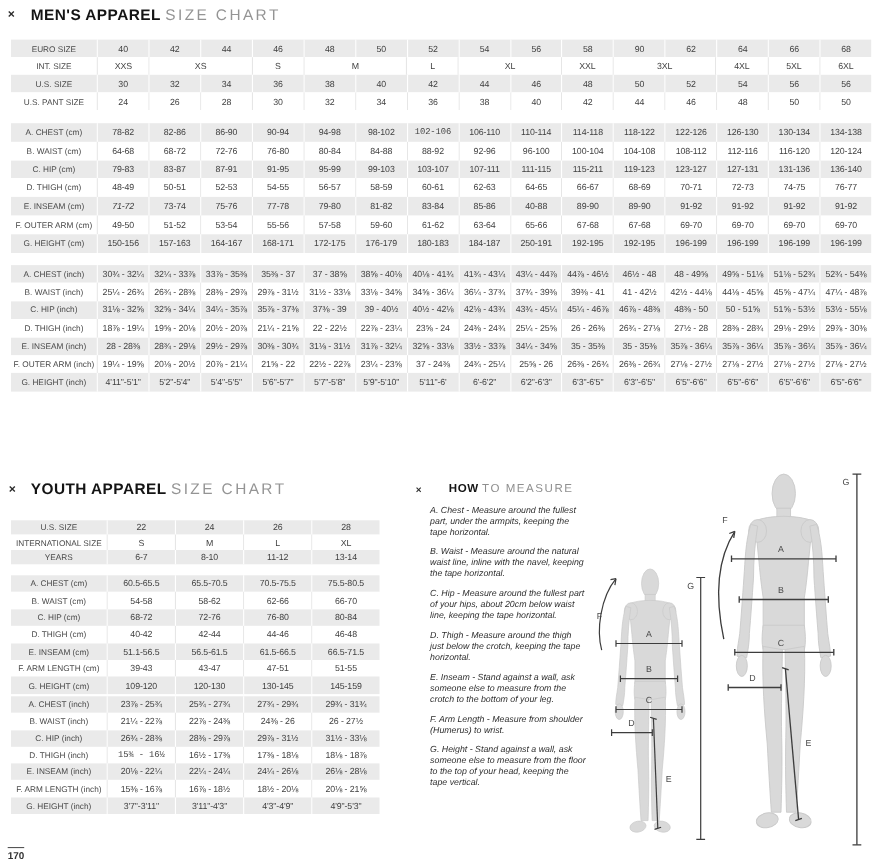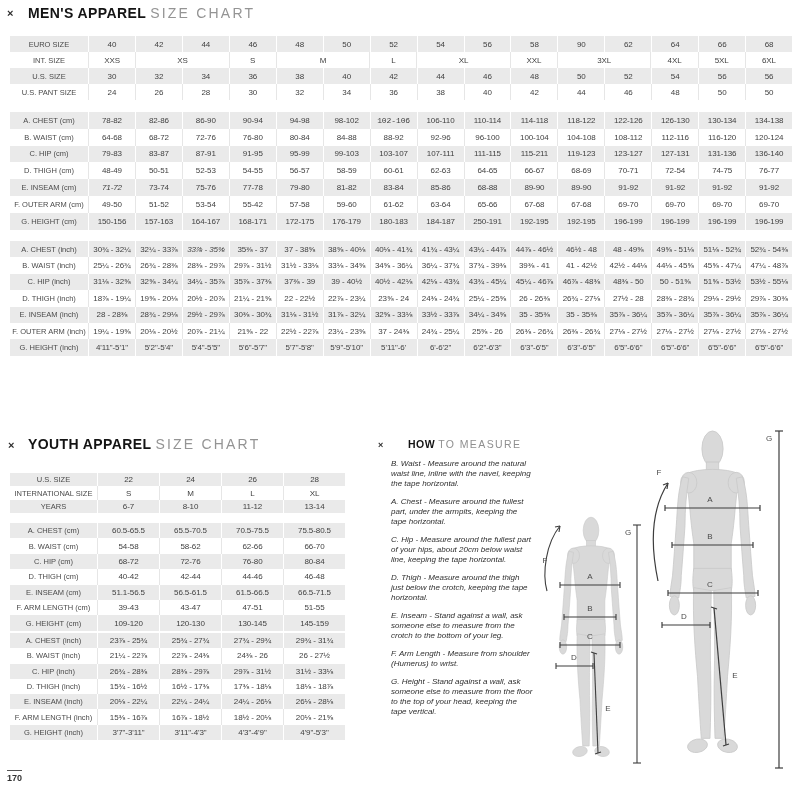--- a/index.html
+++ b/index.html
@@ -175,48 +175,48 @@
       <div class="tcell val" style="flex-grow: 1;">52-53</div>
       <div class="tcell val" style="flex-grow: 1;">54-55</div>
       <div class="tcell val" style="flex-grow: 1;">56-57</div>
       <div class="tcell val" style="flex-grow: 1;">58-59</div>
       <div class="tcell val" style="flex-grow: 1;">60-61</div>
       <div class="tcell val" style="flex-grow: 1;">62-63</div>
       <div class="tcell val" style="flex-grow: 1;">64-65</div>
       <div class="tcell val" style="flex-grow: 1;">66-67</div>
       <div class="tcell val" style="flex-grow: 1;">68-69</div>
       <div class="tcell val" style="flex-grow: 1;">70-71</div>
-      <div class="tcell val" style="flex-grow: 1;">72-54</div>
+      <div class="tcell val" style="flex-grow: 1;">72-73</div>
       <div class="tcell val" style="flex-grow: 1;">74-75</div>
       <div class="tcell val" style="flex-grow: 1;">76-77</div>
     </div>
     <div class="trow row-gray">
       <div class="tcell lab">E. INSEAM (cm)</div>
       <div class="tcell val" style="flex-grow: 1; font-style: italic;">71-72</div>
       <div class="tcell val" style="flex-grow: 1;">73-74</div>
       <div class="tcell val" style="flex-grow: 1;">75-76</div>
       <div class="tcell val" style="flex-grow: 1;">77-78</div>
       <div class="tcell val" style="flex-grow: 1; text-align: center;">79-80</div>
       <div class="tcell val" style="flex-grow: 1;">81-82</div>
       <div class="tcell val" style="flex-grow: 1;">83-84</div>
       <div class="tcell val" style="flex-grow: 1;">85-86</div>
-      <div class="tcell val" style="flex-grow: 1;">68-88</div>
+      <div class="tcell val" style="flex-grow: 1;">40-88</div>
       <div class="tcell val" style="flex-grow: 1;">89-90</div>
       <div class="tcell val" style="flex-grow: 1;">89-90</div>
       <div class="tcell val" style="flex-grow: 1;">91-92</div>
       <div class="tcell val" style="flex-grow: 1;">91-92</div>
       <div class="tcell val" style="flex-grow: 1;">91-92</div>
       <div class="tcell val" style="flex-grow: 1;">91-92</div>
     </div>
     <div class="trow row-white">
       <div class="tcell lab">F. OUTER ARM (cm)</div>
       <div class="tcell val" style="flex-grow: 1;">49-50</div>
       <div class="tcell val" style="flex-grow: 1;">51-52</div>
       <div class="tcell val" style="flex-grow: 1;">53-54</div>
-      <div class="tcell val" style="flex-grow: 1;">55-42</div>
+      <div class="tcell val" style="flex-grow: 1;">55-56</div>
       <div class="tcell val" style="flex-grow: 1;">57-58</div>
       <div class="tcell val" style="flex-grow: 1;">59-60</div>
       <div class="tcell val" style="flex-grow: 1;">61-62</div>
       <div class="tcell val" style="flex-grow: 1;">63-64</div>
       <div class="tcell val" style="flex-grow: 1;">65-66</div>
       <div class="tcell val" style="flex-grow: 1;">67-68</div>
       <div class="tcell val" style="flex-grow: 1;">67-68</div>
       <div class="tcell val" style="flex-grow: 1;">69-70</div>
       <div class="tcell val" style="flex-grow: 1;">69-70</div>
       <div class="tcell val" style="flex-grow: 1;">69-70</div>
@@ -239,21 +239,21 @@
       <div class="tcell val" style="flex-grow: 1;">196-199</div>
       <div class="tcell val" style="flex-grow: 1;">196-199</div>
       <div class="tcell val" style="flex-grow: 1;">196-199</div>
     </div>
   </div>
 <div class="abs sizetable mens inrows" style="left:10px;top:241px;width:782px;">
     <div class="trow row-gray">
       <div class="tcell lab">A. CHEST (inch)</div>
       <div class="tcell val" style="flex-grow: 1;">30¾ - 32¼</div>
       <div class="tcell val" style="flex-grow: 1;">32¼ - 33⅞</div>
-      <div class="tcell val" style="flex-grow: 1; font-style: italic;">33⅞ - 35⅜</div>
+      <div class="tcell val" style="flex-grow: 1;">33⅞ - 35⅜</div>
       <div class="tcell val" style="flex-grow: 1;">35⅜ - 37</div>
       <div class="tcell val" style="flex-grow: 1;">37 - 38⅝</div>
       <div class="tcell val" style="flex-grow: 1;">38⅝ - 40⅛</div>
       <div class="tcell val" style="flex-grow: 1;">40⅛ - 41¾</div>
       <div class="tcell val" style="flex-grow: 1;">41¾ - 43¼</div>
       <div class="tcell val" style="flex-grow: 1;">43¼ - 44⅞</div>
       <div class="tcell val" style="flex-grow: 1;">44⅞ - 46½</div>
       <div class="tcell val" style="flex-grow: 1;">46½ - 48</div>
       <div class="tcell val" style="flex-grow: 1;">48 - 49⅝</div>
       <div class="tcell val" style="flex-grow: 1;">49⅝ - 51⅛</div>
@@ -464,21 +464,21 @@
     </div>
     <div class="trow row-gray">
       <div class="tcell lab">C. HIP (inch)</div>
       <div class="tcell val" style="flex-grow: 1;">26¾ - 28⅜</div>
       <div class="tcell val" style="flex-grow: 1;">28⅜ - 29⅞</div>
       <div class="tcell val" style="flex-grow: 1;">29⅞ - 31½</div>
       <div class="tcell val" style="flex-grow: 1;">31½ - 33⅛</div>
     </div>
     <div class="trow row-white">
       <div class="tcell lab">D. THIGH (inch)</div>
-      <div class="tcell val" style="flex-grow: 1;">15¾ - 16½</div>
+      <div class="tcell val" style="flex-grow: 1; font-family: Liberation Mono, monospace;">15¾ - 16½</div>
       <div class="tcell val" style="flex-grow: 1;">16½ - 17⅜</div>
       <div class="tcell val" style="flex-grow: 1;">17⅜ - 18⅛</div>
       <div class="tcell val" style="flex-grow: 1;">18⅛ - 18⅞</div>
     </div>
     <div class="trow row-gray">
       <div class="tcell lab">E. INSEAM (inch)</div>
       <div class="tcell val" style="flex-grow: 1;">20⅛ - 22¼</div>
       <div class="tcell val" style="flex-grow: 1;">22¼ - 24¼</div>
       <div class="tcell val" style="flex-grow: 1;">24¼ - 26⅛</div>
       <div class="tcell val" style="flex-grow: 1;">26⅛ - 28⅛</div>
@@ -495,22 +495,22 @@
       <div class="tcell val" style="flex-grow: 1;">3'7"-3'11"</div>
       <div class="tcell val" style="flex-grow: 1;">3'11"-4'3"</div>
       <div class="tcell val" style="flex-grow: 1;">4'3"-4'9"</div>
       <div class="tcell val" style="flex-grow: 1;">4'9"-5'3"</div>
     </div>
   </div>
 
 <div class="abs bullet" style="left:378px;top:440px;font-size:9px;">×</div>
 <div class="abs how-title" style="left:391px;top:438px;margin-left:17px;"><span class="bold">HOW</span><span class="light">TO MEASURE</span></div>
 <div class="abs paras" style="left:391px;top:459px;width:142px;">
+    <p>A. Chest - Measure around the fullest part, under the armpits, keeping the tape horizontal.</p>
     <p>B. Waist - Measure around the natural waist line, inline with the navel, keeping the tape horizontal.</p>
-    <p>A. Chest - Measure around the fullest part, under the armpits, keeping the tape horizontal.</p>
     <p>C. Hip - Measure around the fullest part of your hips, about 20cm below waist line, keeping the tape horizontal.</p>
     <p>D. Thigh - Measure around the thigh just below the crotch, keeping the tape horizontal.</p>
     <p>E. Inseam - Stand against a wall, ask someone else to measure from the crotch to the bottom of your leg.</p>
     <p>F. Arm Length  - Measure from shoulder (Humerus) to wrist.</p>
     <p>G. Height  - Stand against a wall, ask someone else to measure from the floor to the top of your head, keeping the tape vertical.</p>
   </div>
 
 <svg class="abs" style="left:538px;top:423px;" width="254" height="349" viewBox="0 0 254 349">
   <defs>
     <g id="body" fill="#d9d9d9" stroke="#c9c9c9" stroke-width="0.6">

